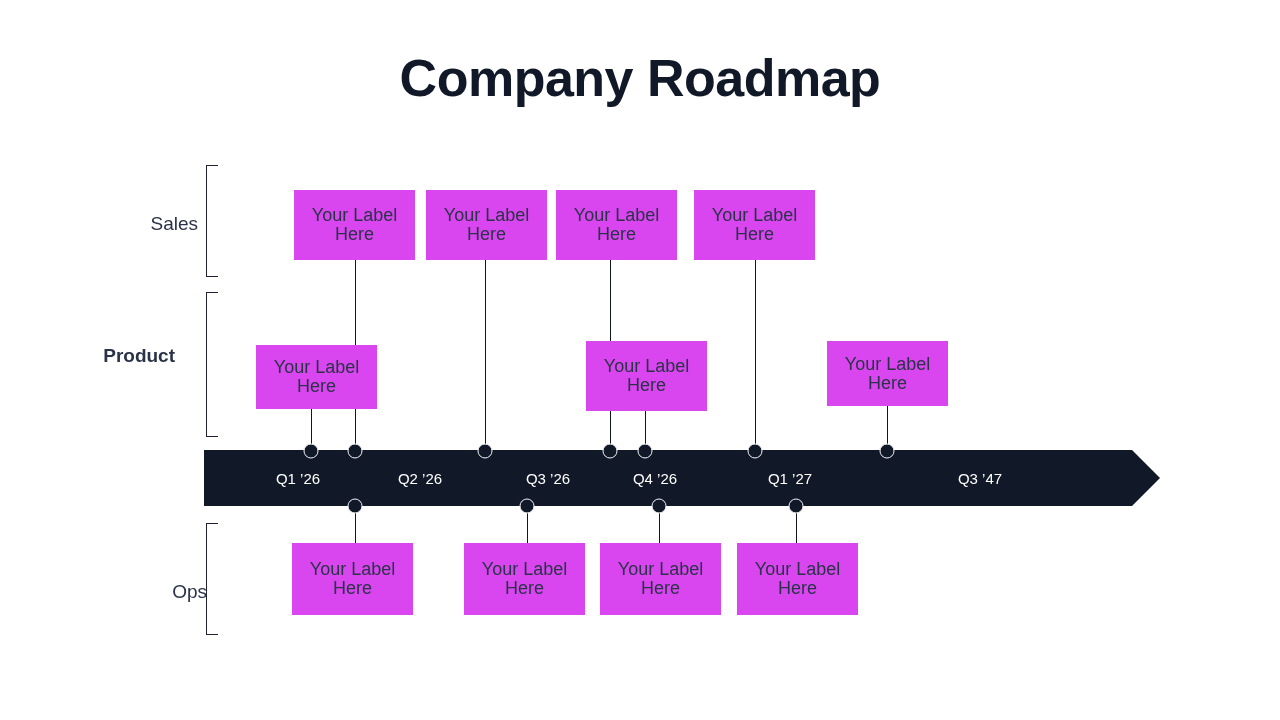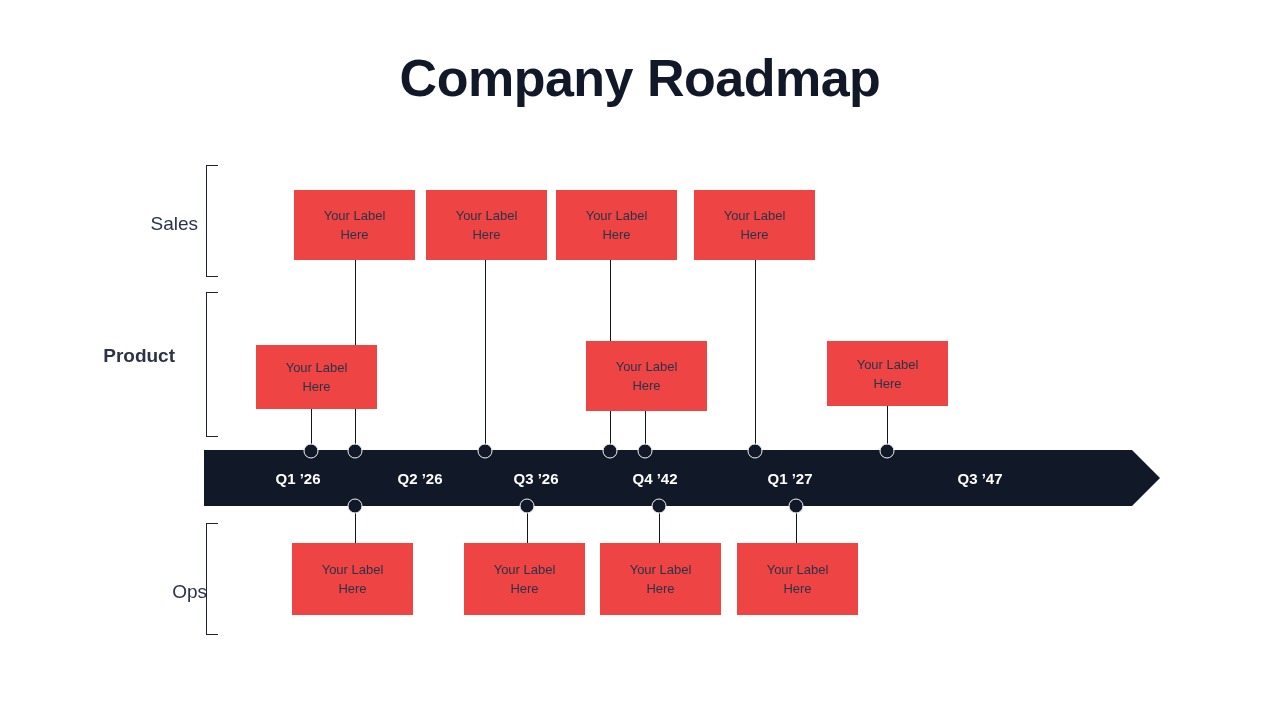--- a/index.html
+++ b/index.html
@@ -51,23 +51,23 @@
     border-left: 1.6px solid #1d2333;
     border-top: 1.6px solid #1d2333;
     border-bottom: 1.6px solid #1d2333;
     width: 12px;
     box-sizing: border-box;
   }
 
   
   .card {
     position: absolute;
-    background: #ef4444;
+    background: #d946ef;
     color: #2b3348;
-    font-size: 13px;
+    font-size: 18px;
     line-height: 19px;
     text-align: center;
     display: flex;
     align-items: center;
     justify-content: center;
     box-sizing: border-box;
     z-index: 3;
   }
   .card span { display: block; width: 100%; }
 
@@ -87,21 +87,21 @@
     width: 956px;
     height: 56px;
     background: #111827;
     z-index: 2;
     clip-path: polygon(0 0, calc(100% - 28px) 0, 100% 50%, calc(100% - 28px) 100%, 0 100%);
   }
   .quarter {
     position: absolute;
     top: 469px;
     font-size: 15px;
-    font-weight: bold;
+    font-weight: normal;
     color: #ffffff;
     text-align: center;
     transform: translateX(-50%);
     line-height: 19px;
     white-space: nowrap;
     z-index: 4;
   }
 
   
   .dot {
@@ -208,22 +208,22 @@
           <div>Your Label</div>
           <div>Here</div>
         </span>
       </div>
     </div>
 
   <div class="timeline-bar"></div>
   <div id="quarters-layer">
       <div class="quarter" style="left: 298px;">Q1 ’26</div>
       <div class="quarter" style="left: 420px;">Q2 ’26</div>
-      <div class="quarter" style="left: 536px;">Q3 ’26</div>
-      <div class="quarter" style="left: 655px;">Q4 ’42</div>
+      <div class="quarter" style="left: 548px;">Q3 ’26</div>
+      <div class="quarter" style="left: 655px;">Q4 ’26</div>
       <div class="quarter" style="left: 790px;">Q1 ’27</div>
       <div class="quarter" style="left: 980px;">Q3 ’47</div>
     </div>
   <div id="dots-layer">
       <div class="dot" style="left: 311px; top: 451px;"></div>
       <div class="dot" style="left: 355px; top: 451px;"></div>
       <div class="dot" style="left: 485px; top: 451px;"></div>
       <div class="dot" style="left: 610px; top: 451px;"></div>
       <div class="dot" style="left: 645px; top: 451px;"></div>
       <div class="dot" style="left: 755px; top: 451px;"></div>

